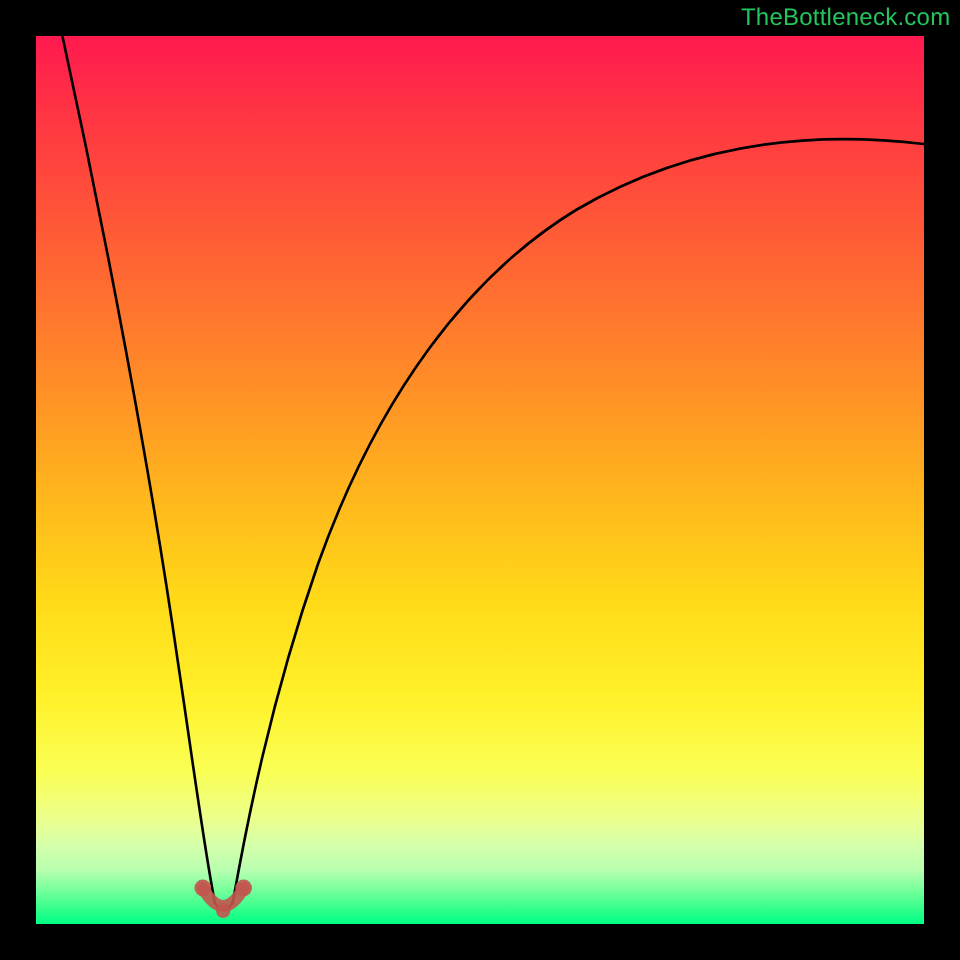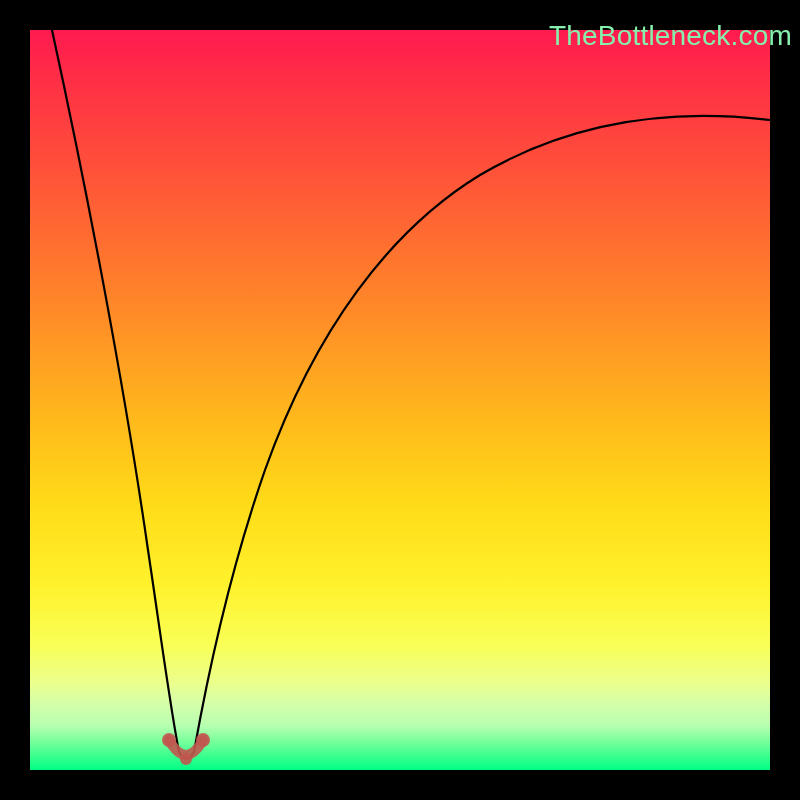--- a/index.html
+++ b/index.html
@@ -29,25 +29,25 @@
       #ecff8a 88%,
       #d6ffaa 91%,
       #b7ffb0 94%,
       #7cff9c 96%,
       #3dff8e 98%,
       #00ff85 100%
     );
   }
   .watermark {
     position: absolute;
-    top: 20px;
+    top: 4px;
     right: 8px;
     font-family: Arial, Helvetica, sans-serif;
-    font-size: 28px;
-    color: #86efac;
+    font-size: 20px;
+    color: #22c55e;
     letter-spacing: 0.2px;
     font-weight: 500;
   }
   svg.curves {
     position: absolute;
     left: 0;
     top: 0;
     width: 740px;
     height: 740px;
   }

